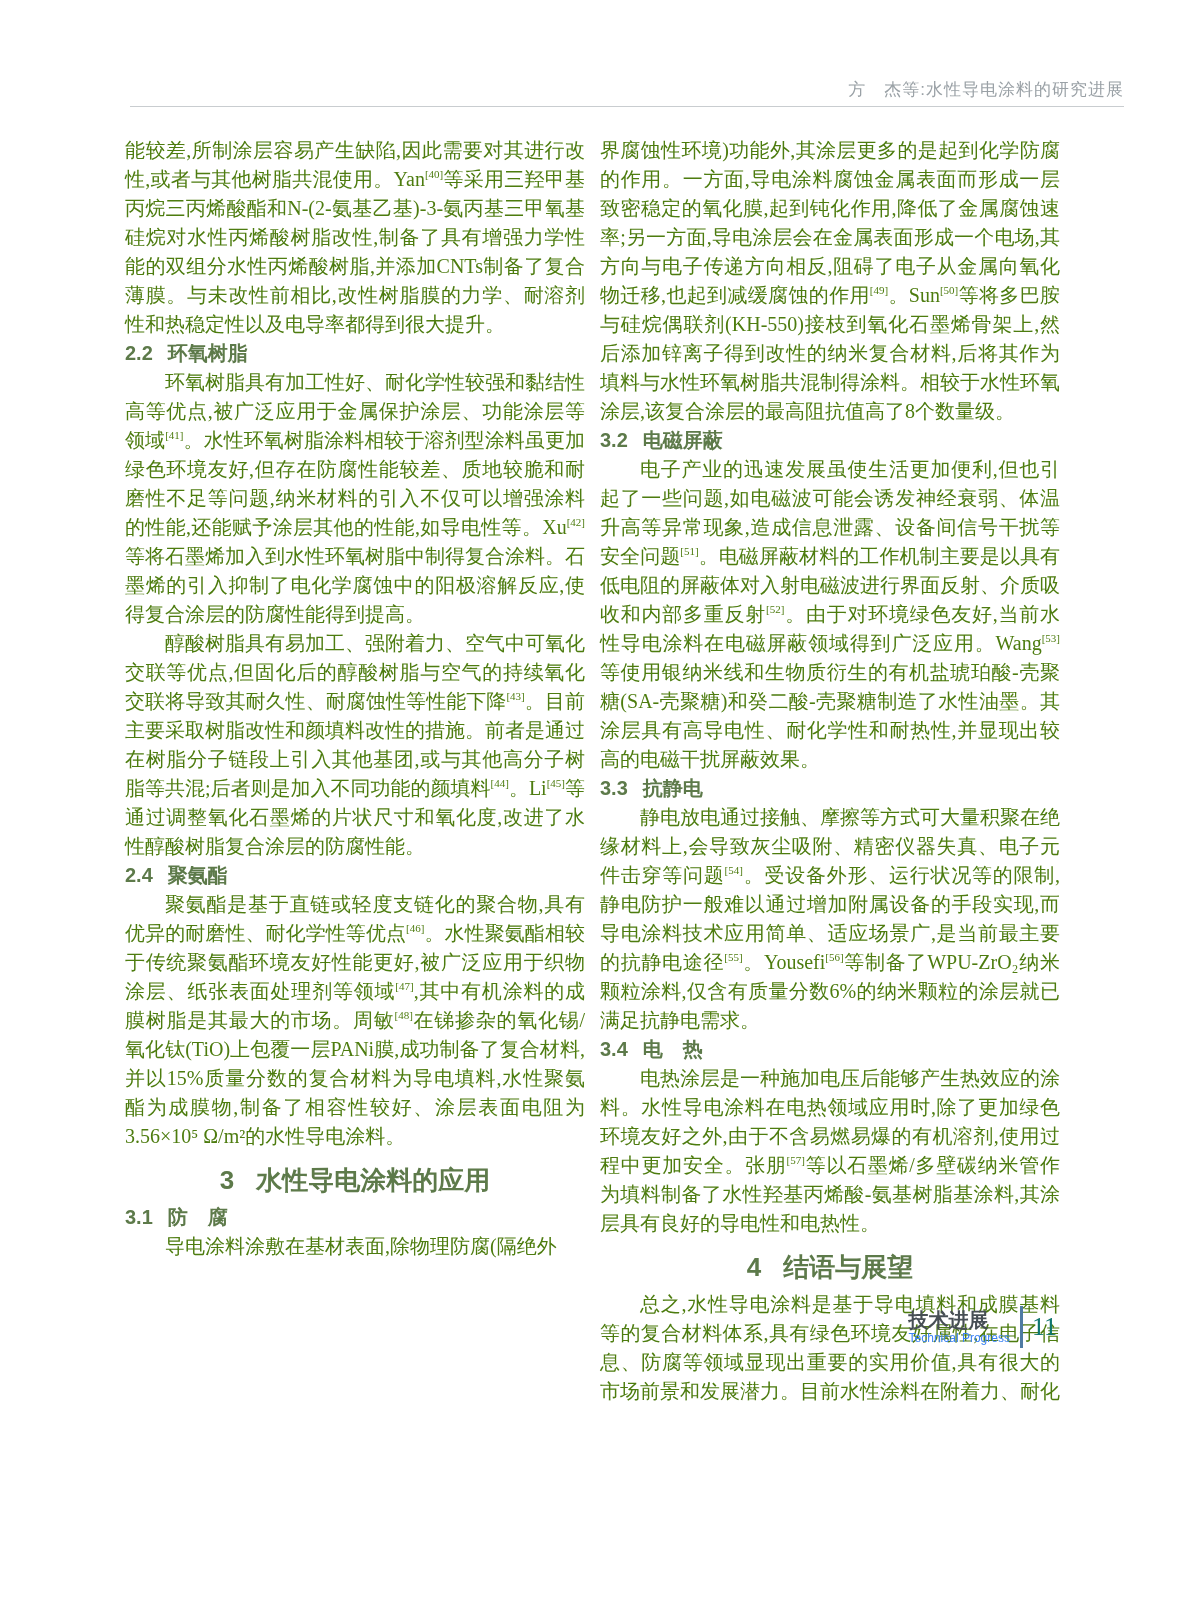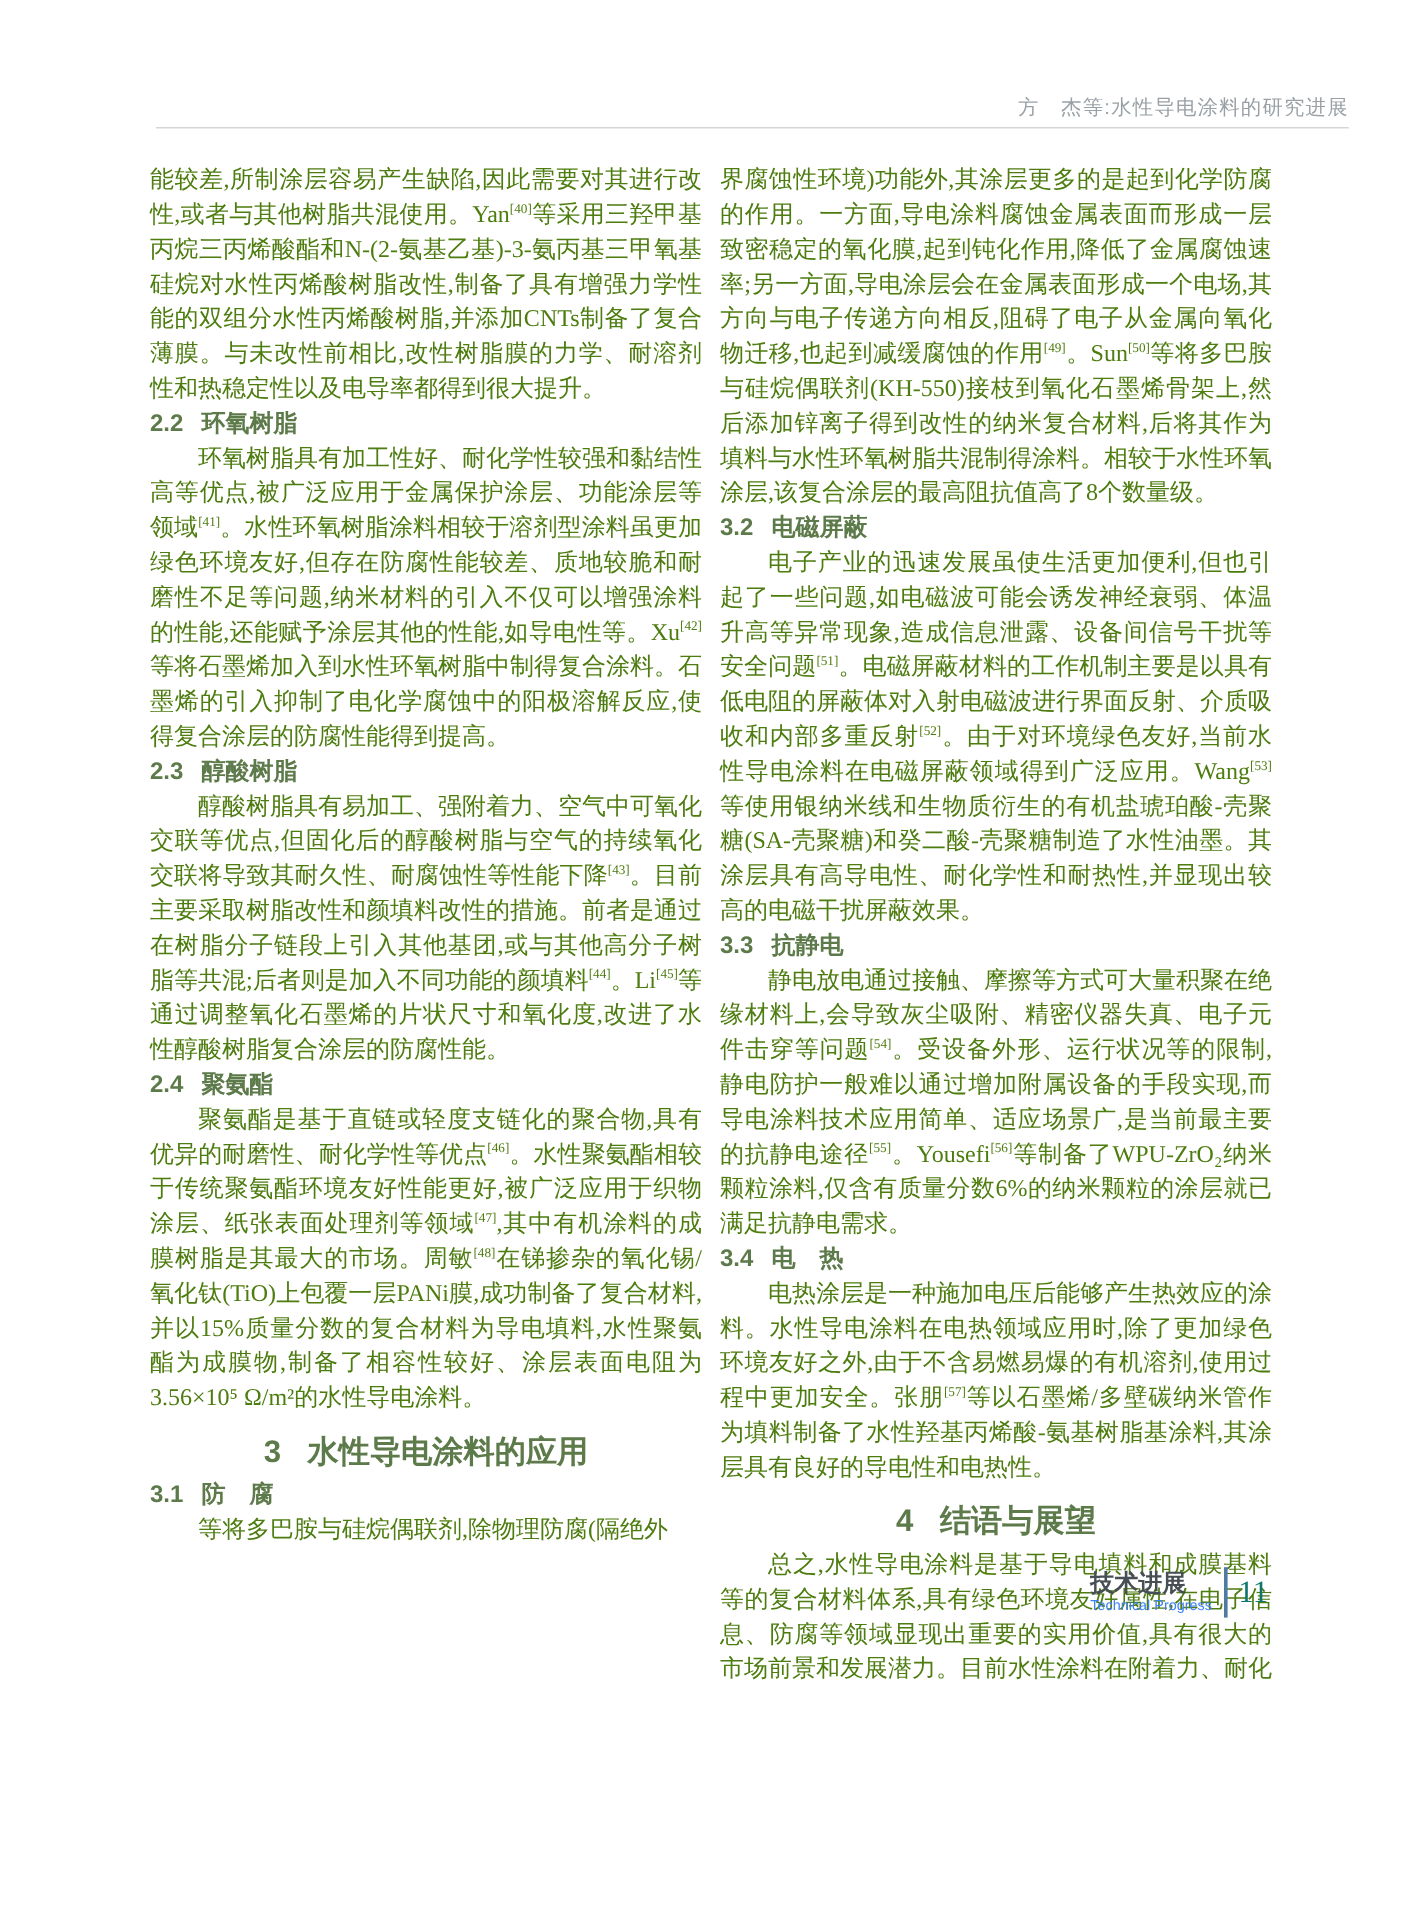--- a/index.html
+++ b/index.html
@@ -105,27 +105,26 @@
 
   <div class="running-head">方　杰等:水性导电涂料的研究进展</div>
 
   <div class="head-rule"></div>
 
   <div class="content">
     <div class="col">
         <p class="body-p">能较差,所制涂层容易产生缺陷,因此需要对其进行改性,或者与其他树脂共混使用。Yan<sup class="ref">[40]</sup>等采用三羟甲基丙烷三丙烯酸酯和N-(2-氨基乙基)-3-氨丙基三甲氧基硅烷对水性丙烯酸树脂改性,制备了具有增强力学性能的双组分水性丙烯酸树脂,并添加CNTs制备了复合薄膜。与未改性前相比,改性树脂膜的力学、耐溶剂性和热稳定性以及电导率都得到很大提升。</p>
         <div class="h2"><span class="hnum">2.2</span><span class="htitle">环氧树脂</span></div>
         <p class="body-p indent">环氧树脂具有加工性好、耐化学性较强和黏结性高等优点,被广泛应用于金属保护涂层、功能涂层等领域<sup class="ref">[41]</sup>。水性环氧树脂涂料相较于溶剂型涂料虽更加绿色环境友好,但存在防腐性能较差、质地较脆和耐磨性不足等问题,纳米材料的引入不仅可以增强涂料的性能,还能赋予涂层其他的性能,如导电性等。Xu<sup class="ref">[42]</sup>等将石墨烯加入到水性环氧树脂中制得复合涂料。石墨烯的引入抑制了电化学腐蚀中的阳极溶解反应,使得复合涂层的防腐性能得到提高。</p>
-        <div class="h2"><span class="hnum">2.3</span><span class="htitle">醇酸树脂</span></div>
         <p class="body-p indent">醇酸树脂具有易加工、强附着力、空气中可氧化交联等优点,但固化后的醇酸树脂与空气的持续氧化交联将导致其耐久性、耐腐蚀性等性能下降<sup class="ref">[43]</sup>。目前主要采取树脂改性和颜填料改性的措施。前者是通过在树脂分子链段上引入其他基团,或与其他高分子树脂等共混;后者则是加入不同功能的颜填料<sup class="ref">[44]</sup>。Li<sup class="ref">[45]</sup>等通过调整氧化石墨烯的片状尺寸和氧化度,改进了水性醇酸树脂复合涂层的防腐性能。</p>
         <div class="h2"><span class="hnum">2.4</span><span class="htitle">聚氨酯</span></div>
         <p class="body-p indent">聚氨酯是基于直链或轻度支链化的聚合物,具有优异的耐磨性、耐化学性等优点<sup class="ref">[46]</sup>。水性聚氨酯相较于传统聚氨酯环境友好性能更好,被广泛应用于织物涂层、纸张表面处理剂等领域<sup class="ref">[47]</sup>,其中有机涂料的成膜树脂是其最大的市场。周敏<sup class="ref">[48]</sup>在锑掺杂的氧化锡/氧化钛(TiO)上包覆一层PANi膜,成功制备了复合材料,并以15%质量分数的复合材料为导电填料,水性聚氨酯为成膜物,制备了相容性较好、涂层表面电阻为3.56×10⁵ Ω/m²的水性导电涂料。</p>
         <div class="h1"><span class="hnum">3</span><span class="htitle">水性导电涂料的应用</span></div>
         <div class="h2"><span class="hnum">3.1</span><span class="htitle">防　腐</span></div>
-        <p class="body-p indent">等将多巴胺与硅烷偶联剂,除物理防腐(隔绝外</p>
+        <p class="body-p indent">导电涂料涂敷在基材表面,除物理防腐(隔绝外</p>
       </div>
     <div class="col">
         <p class="body-p">界腐蚀性环境)功能外,其涂层更多的是起到化学防腐的作用。一方面,导电涂料腐蚀金属表面而形成一层致密稳定的氧化膜,起到钝化作用,降低了金属腐蚀速率;另一方面,导电涂层会在金属表面形成一个电场,其方向与电子传递方向相反,阻碍了电子从金属向氧化物迁移,也起到减缓腐蚀的作用<sup class="ref">[49]</sup>。Sun<sup class="ref">[50]</sup>等将多巴胺与硅烷偶联剂(KH-550)接枝到氧化石墨烯骨架上,然后添加锌离子得到改性的纳米复合材料,后将其作为填料与水性环氧树脂共混制得涂料。相较于水性环氧涂层,该复合涂层的最高阻抗值高了8个数量级。</p>
         <div class="h2"><span class="hnum">3.2</span><span class="htitle">电磁屏蔽</span></div>
         <p class="body-p indent">电子产业的迅速发展虽使生活更加便利,但也引起了一些问题,如电磁波可能会诱发神经衰弱、体温升高等异常现象,造成信息泄露、设备间信号干扰等安全问题<sup class="ref">[51]</sup>。电磁屏蔽材料的工作机制主要是以具有低电阻的屏蔽体对入射电磁波进行界面反射、介质吸收和内部多重反射<sup class="ref">[52]</sup>。由于对环境绿色友好,当前水性导电涂料在电磁屏蔽领域得到广泛应用。Wang<sup class="ref">[53]</sup>等使用银纳米线和生物质衍生的有机盐琥珀酸-壳聚糖(SA-壳聚糖)和癸二酸-壳聚糖制造了水性油墨。其涂层具有高导电性、耐化学性和耐热性,并显现出较高的电磁干扰屏蔽效果。</p>
         <div class="h2"><span class="hnum">3.3</span><span class="htitle">抗静电</span></div>
         <p class="body-p indent">静电放电通过接触、摩擦等方式可大量积聚在绝缘材料上,会导致灰尘吸附、精密仪器失真、电子元件击穿等问题<sup class="ref">[54]</sup>。受设备外形、运行状况等的限制,静电防护一般难以通过增加附属设备的手段实现,而导电涂料技术应用简单、适应场景广,是当前最主要的抗静电途径<sup class="ref">[55]</sup>。Yousefi<sup class="ref">[56]</sup>等制备了WPU-ZrO₂纳米颗粒涂料,仅含有质量分数6%的纳米颗粒的涂层就已满足抗静电需求。</p>
         <div class="h2"><span class="hnum">3.4</span><span class="htitle">电　热</span></div>
         <p class="body-p indent">电热涂层是一种施加电压后能够产生热效应的涂料。水性导电涂料在电热领域应用时,除了更加绿色环境友好之外,由于不含易燃易爆的有机溶剂,使用过程中更加安全。张朋<sup class="ref">[57]</sup>等以石墨烯/多壁碳纳米管作为填料制备了水性羟基丙烯酸-氨基树脂基涂料,其涂层具有良好的导电性和电热性。</p>
         <div class="h1"><span class="hnum">4</span><span class="htitle">结语与展望</span></div>

